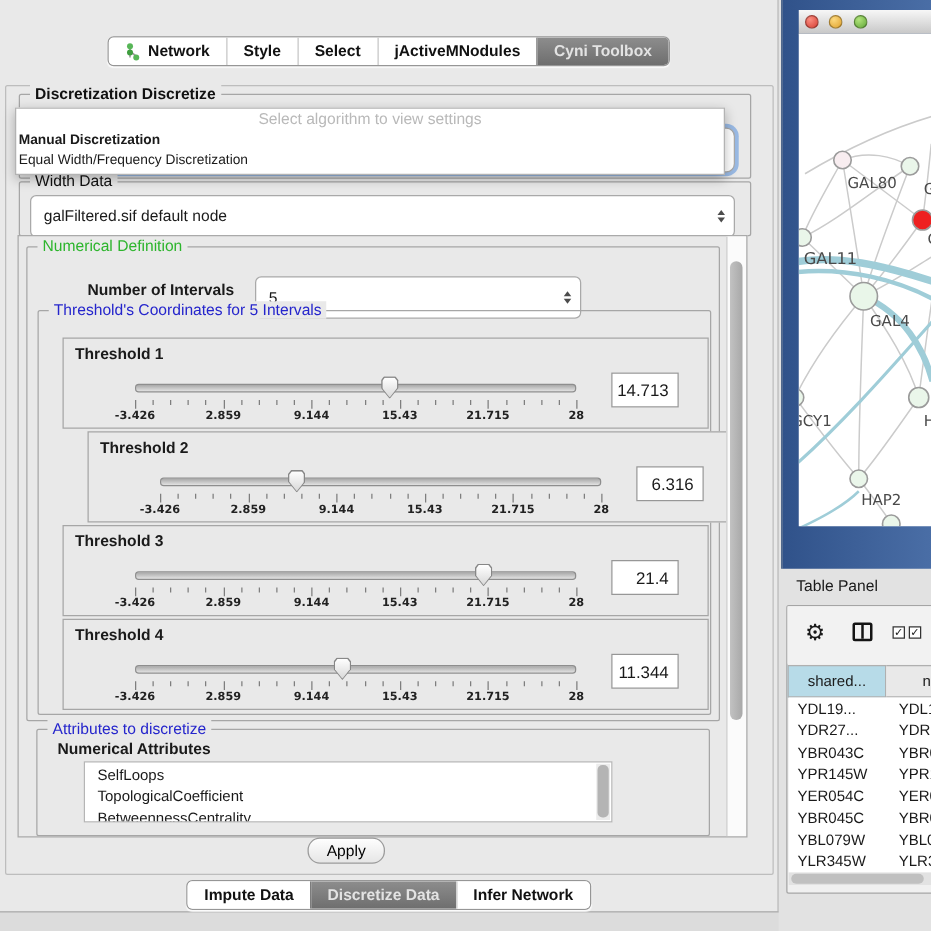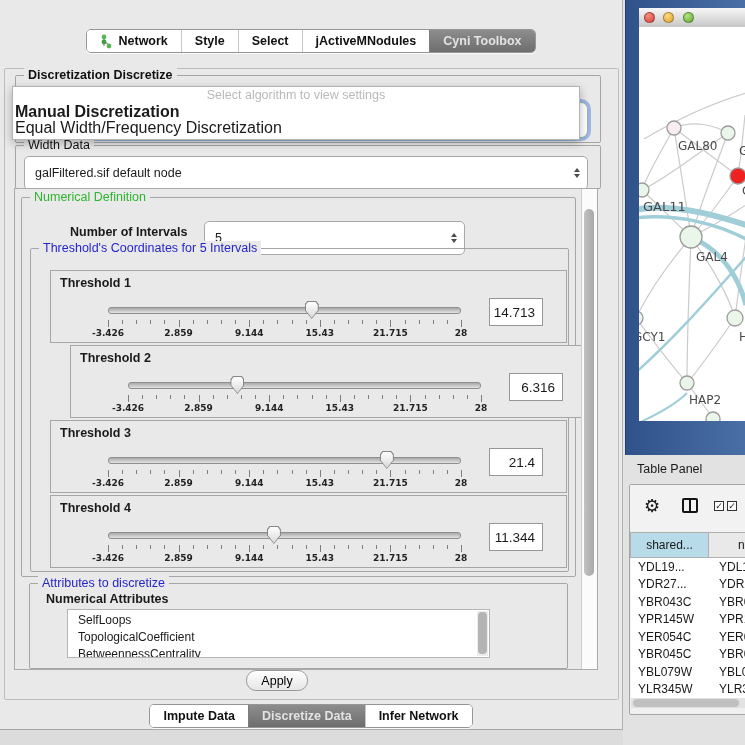--- a/index.html
+++ b/index.html
@@ -33,21 +33,21 @@
   .combo{position:absolute;background:#fff;border:1px solid #a9a9a9;border-radius:5px;
          font-size:12.5px;display:flex;align-items:center;padding:16px 10px;box-sizing:border-box}
   .spinner{position:absolute;right:7px;top:50%;transform:translateY(-50%);display:flex;flex-direction:column;gap:2px;align-items:center}
   .tri-up{width:0;height:0;border-left:3.5px solid transparent;border-right:3.5px solid transparent;border-bottom:4px solid #4c4c4c}
   .tri-dn{width:0;height:0;border-left:3.5px solid transparent;border-right:3.5px solid transparent;border-top:4px solid #4c4c4c}
 
   
   .popup{position:absolute;left:12px;top:86px;width:566px;height:52px;background:#fff;
          border:1px solid #b3b3b3;box-shadow:0 3px 9px rgba(0,0,0,.28);z-index:60}
   .popup-prompt{text-align:center;color:#b9b9b9;font-size:12.5px;height:17px;line-height:17px}
-  .popup-opt{font-size:16px;height:16px;line-height:16px;padding-left:2px;white-space:nowrap}
+  .popup-opt{font-size:11px;height:16px;line-height:16px;padding-left:2px;white-space:nowrap}
   .popup-opt.hl{font-weight:bold}
 
   
   .focus-ring{box-shadow:0 0 0 3px rgba(110,160,225,.65);border-radius:7px}
 
   
   .scrollport{position:absolute;left:14px;top:188px;width:582px;height:480px;background:#e9e9e9;
               border:1px solid #aaa;overflow:hidden}
   .vscroll{position:absolute;top:0;right:0;width:15px;height:100%;background:#fbfbfb;border-left:1px solid #ccc}
   .vthumb{position:absolute;left:2px;width:10px;background:linear-gradient(90deg,#c2c2c2,#a8a8a8);border-radius:5px}

